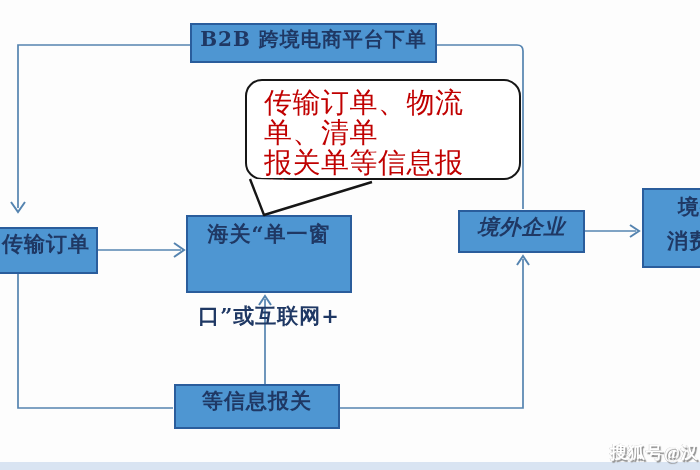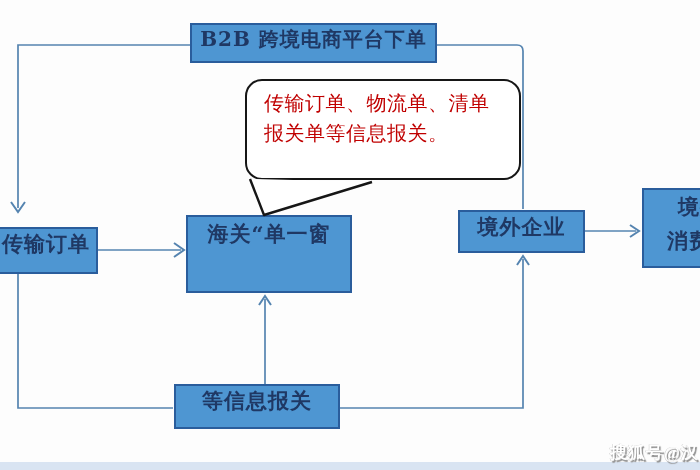--- a/index.html
+++ b/index.html
@@ -21,31 +21,31 @@
     text-align:center;
     box-sizing:border-box;
     font-weight:600;
     letter-spacing:1px;
     line-height:1.45;
     z-index:2;
   }
   .node-b2b      {left:190px;top:23px;  width:247px;height:40px;font-size:20px;font-weight:700;}
   .node-ecom     {left:-6px; top:227px; width:104px;height:47px;font-size:21px;}
   .node-customs  {left:186px;top:215px; width:166px;height:78px;font-size:21px;line-height:34px;gap:48px;}
-  .node-overseas {left:458px;top:210px; width:127px;height:43px;font-size:21px;}
+  .node-overseas {left:458px;top:210px; width:127px;height:43px;font-size:21px;font-style:italic;}
   .node-consumer {left:642px;top:188px; width:116px;height:80px;font-size:21px;line-height:34px;}
   .node-logis    {left:174px;top:384px; width:166px;height:45px;font-size:21px;}
   .callout{
     position:absolute;left:245px;top:79px;width:276px;height:101px;
     background:#ffffff;
     border:2px solid var(--callout_border,#161616);
     border-radius:17px;
     box-sizing:border-box;
     color:var(--callout_text,#C00000);
-    font-size:20px;line-height:30px;letter-spacing:0.5px;
+    font-size:28px;line-height:30px;letter-spacing:0.5px;
     padding:7px 0 0 17px;
     z-index:3;
   }
   .tail{z-index:4;}
   .watermark{
     position:absolute;left:610px;top:441px;
     font-family:Liberation Serif, serif;
     font-size:17px;font-weight:700;letter-spacing:1px;
     color:#ffffff;
     text-shadow:1.5px 1.5px 1px var(--watermark_shadow,#8d8d8d),
@@ -88,20 +88,21 @@
 <div class="node node-b2b">
   <span>B2B 跨境电商平台下单</span>
 </div>
 
 <div class="node node-ecom">
   <span>传输订单</span>
 </div>
 
 <div class="node node-customs">
   <span>海关“单一窗</span>
+  <span>口”或互联网+</span>
 </div>
 
 <div class="node node-overseas">
   <span>境外企业</span>
 </div>
 
 <div class="node node-consumer">
   <span>境外</span>
   <span>消费者</span>
 </div>

